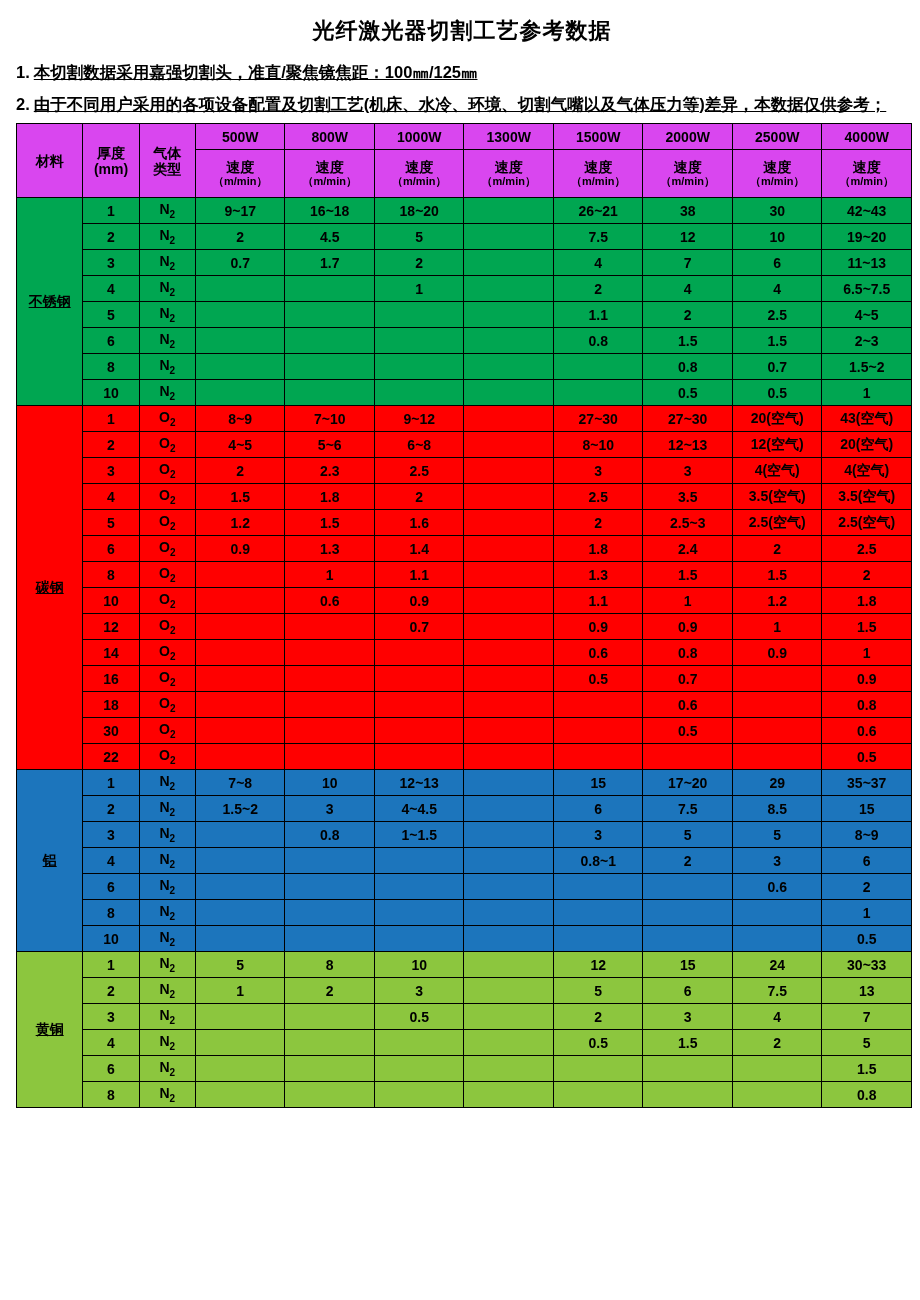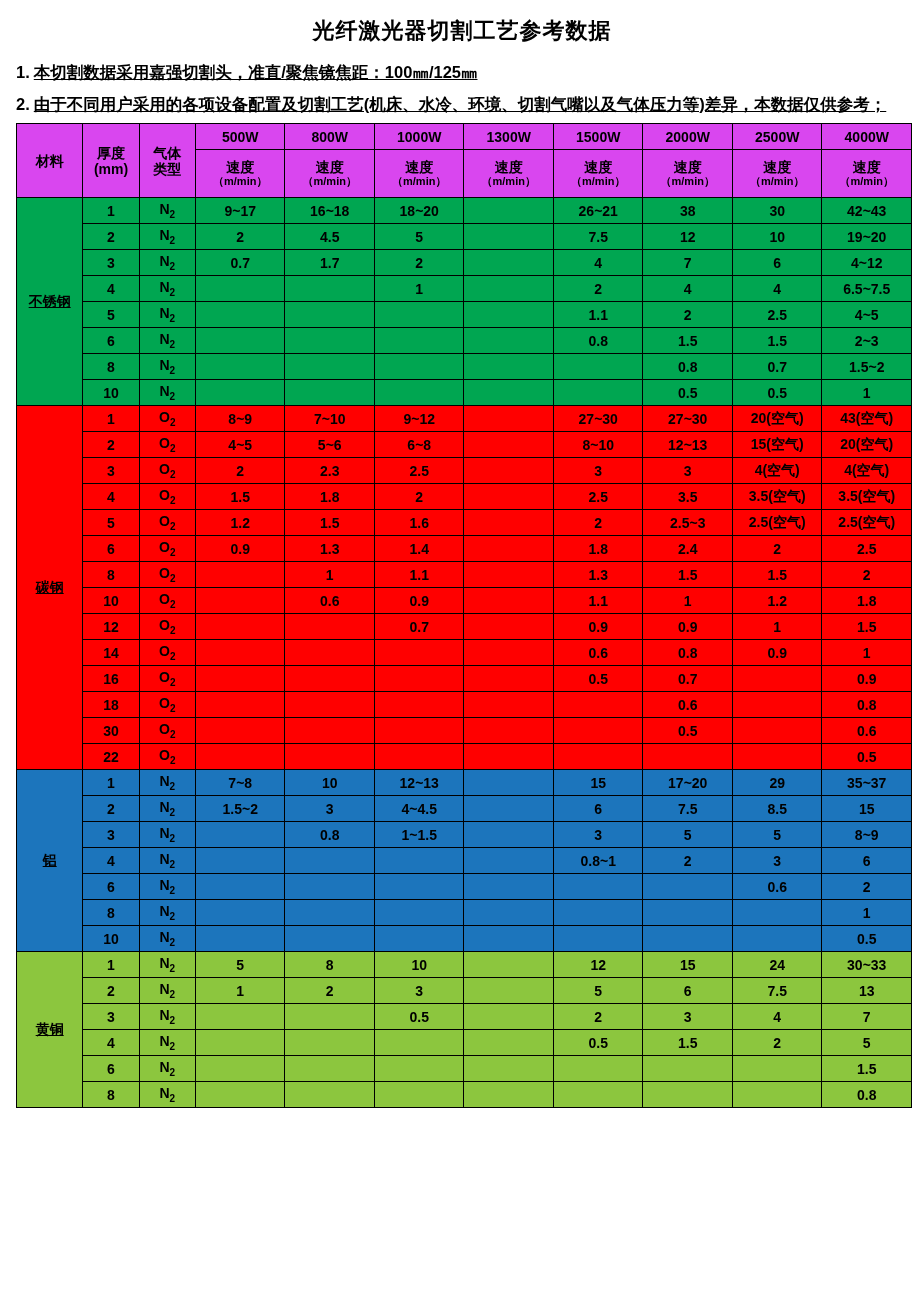--- a/index.html
+++ b/index.html
@@ -195,21 +195,21 @@
         <tr class="row-ss">
           <td>3</td>
           <td><span>N</span><span class="sub">2</span></td>
           <td>0.7</td>
           <td>1.7</td>
           <td>2</td>
           <td></td>
           <td>4</td>
           <td>7</td>
           <td>6</td>
-          <td>4~12</td>
+          <td>11~13</td>
         </tr>
         <tr class="row-ss">
           <td>4</td>
           <td><span>N</span><span class="sub">2</span></td>
           <td></td>
           <td></td>
           <td>1</td>
           <td></td>
           <td>2</td>
           <td>4</td>
@@ -279,21 +279,21 @@
         </tr>
         <tr class="row-cs">
           <td>2</td>
           <td><span>O</span><span class="sub">2</span></td>
           <td>4~5</td>
           <td>5~6</td>
           <td>6~8</td>
           <td></td>
           <td>8~10</td>
           <td>12~13</td>
-          <td>15(空气)</td>
+          <td>12(空气)</td>
           <td>20(空气)</td>
         </tr>
         <tr class="row-cs">
           <td>3</td>
           <td><span>O</span><span class="sub">2</span></td>
           <td>2</td>
           <td>2.3</td>
           <td>2.5</td>
           <td></td>
           <td>3</td>

